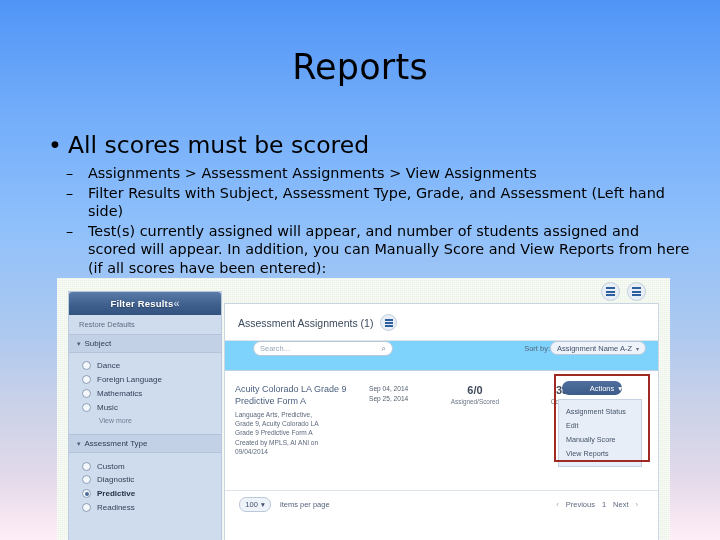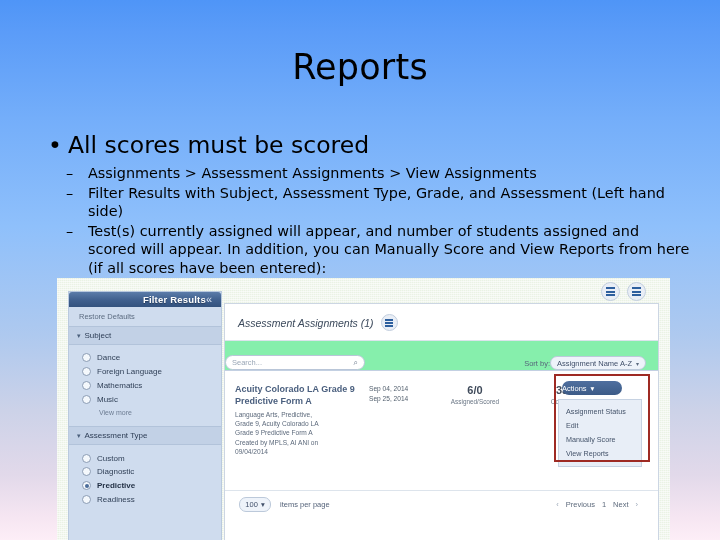--- a/index.html
+++ b/index.html
@@ -138,28 +138,28 @@
     position: absolute;
     left: 11px;
     top: 13px;
     width: 152px;
     bottom: 0;
     background: #cfdcee;
     border: 1px solid #b9c9de;
     border-bottom: none;
   }
   .sb-header {
-    height: 15px;
+    height: 23px;
     margin: 0;
     background: linear-gradient(to bottom, #5b7ca9 0%, #3f5f8d 55%, #33527e 100%);
     border-radius: 3px 3px 0 0;
     display: flex;
     align-items: center;
-    justify-content: flex-end;
-    padding: 0 9px;
+    justify-content: center;
+    padding: 0 2px;
     box-sizing: border-box;
   }
   .sb-header .t {
     color: #ffffff;
     font-size: 9.5px;
     font-weight: bold;
     letter-spacing: .2px;
     text-shadow: 0 1px 1px rgba(0,0,0,.35);
   }
   .sb-header .chev {
@@ -230,42 +230,41 @@
     border-bottom: none;
   }
   .main-title {
     display: flex;
     align-items: center;
     gap: 7px;
     padding: 10px 0 9px 13px;
     font-size: 10.5px;
     color: #3c4a5c;
     border-bottom: 1px solid #dde4ec;
-    font-style: italic;
   }
   .grid-ico {
     width: 15px; height: 15px;
     border-radius: 50%;
     background: #e9eef6;
     border: 1px solid #c2cede;
     display: flex; align-items: center; justify-content: center;
   }
   .grid-ico i {
     display:block; width: 8px; height: 8px;
     background:
       linear-gradient(to bottom, #2d5f9e 0 2px, transparent 2px 3px, #2d5f9e 3px 5px, transparent 5px 6px, #2d5f9e 6px 8px);
   }
 
   .toolbar {
-    background: #86efac;
+    background: #7dd3fc;
     border-bottom: 1px solid #c3d0e2;
     height: 29px;
     display: flex;
-    align-items: flex-end;
-    padding: 0 0;
+    align-items: flex-start;
+    padding: 0 28px;
     position: relative;
   }
   .search-box {
     width: 140px;
     height: 15px;
     border-radius: 8px;
     background: #ffffff;
     border: 1px solid #b9c6d8;
     display: flex;
     align-items: center;
@@ -310,21 +309,20 @@
     position: relative;
     min-height: 74px;
     box-sizing: border-box;
   }
   .row .name-col { width: 126px; padding-right: 8px; }
   .row .name {
     font-size: 9px;
     color: #4a5f7e;
     line-height: 12px;
     margin-bottom: 3px;
-    font-weight: bold;
   }
   .row .meta {
     font-size: 6.6px;
     color: #5d6a7c;
     line-height: 9.2px;
   }
   .row .dates {
     width: 60px;
     font-size: 6.6px;
     color: #54616f;
@@ -343,21 +341,21 @@
   .act-wrap { position: absolute; right: 16px; top: 8px; width: 84px; }
   .act-btn {
     width: 60px;
     height: 14px;
     border-radius: 8px;
     background: linear-gradient(to bottom, #4f6f9f, #3c5b87);
     color: #fff;
     font-size: 7.5px;
     display: flex;
     align-items: center;
-    justify-content: flex-start;
+    justify-content: flex-end;
     gap: 4px;
     margin: 2px auto 4px 4px;
   }
   .act-menu {
     background: #e8eef7;
     border: 1px solid #c6d2e2;
     padding: 4px 0 5px 0;
   }
   .act-menu div {
     font-size: 7.2px;

